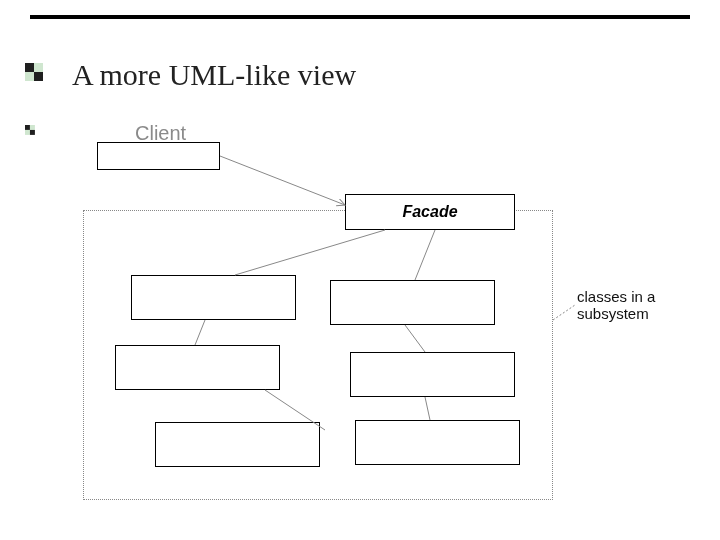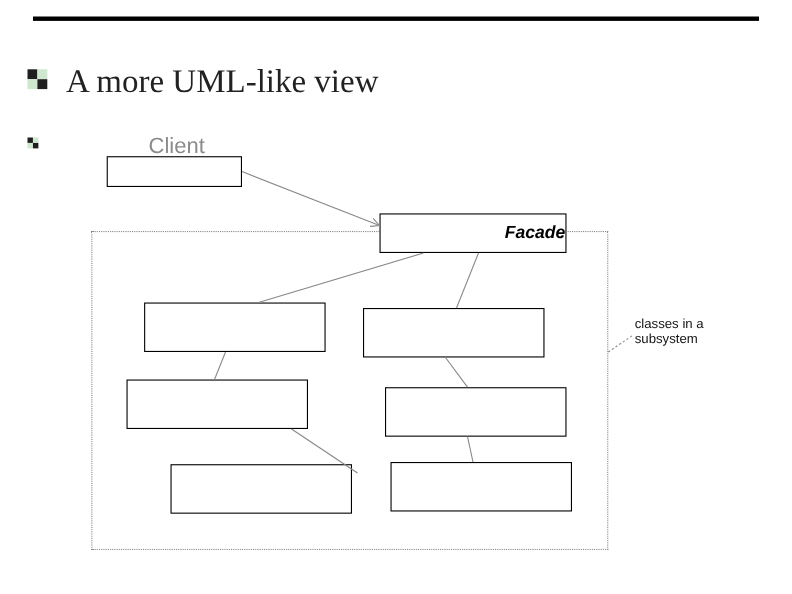--- a/index.html
+++ b/index.html
@@ -25,21 +25,21 @@
       height: 18px;
     }
     .bullet-icon .q {
       position: absolute;
       width: 9px;
       height: 9px;
     }
     .title {
       position: absolute;
       top: 58px;
-      left: 60px;
+      left: 72px;
       font-family: "Times New Roman", Times, serif;
       font-size: 30px;
       color: #222;
     }
     .diagram {
       position: absolute;
       top: 120px;
       left: 35px;
       width: 660px;
       height: 400px;
@@ -60,21 +60,21 @@
       top: 22px;
       left: 62px;
       width: 123px;
       height: 28px;
     }
     .facade-box {
       top: 74px;
       left: 310px;
       width: 170px;
       height: 36px;
-      text-align: right;
+      text-align: center;
       font-weight: bold;
       font-style: italic;
       font-size: 16px;
       line-height: 34px;
     }
     .subsystem {
       position: absolute;
       top: 90px;
       left: 48px;
       width: 470px;
@@ -85,21 +85,21 @@
     .b1 { top: 155px; left: 96px;  width: 165px; height: 45px; }
     .b2 { top: 160px; left: 295px; width: 165px; height: 45px; }
     .b3 { top: 225px; left: 80px;  width: 165px; height: 45px; }
     .b4 { top: 232px; left: 315px; width: 165px; height: 45px; }
     .b5 { top: 302px; left: 120px; width: 165px; height: 45px; }
     .b6 { top: 300px; left: 320px; width: 165px; height: 45px; }
     .annotation {
       position: absolute;
       top: 168px;
       left: 542px;
-      font-size: 12px;
+      font-size: 15px;
       color: #111;
       line-height: 1.15;
     }
     svg.lines {
       position: absolute;
       top: 0;
       left: 0;
       pointer-events: none;
     }
   </style>

